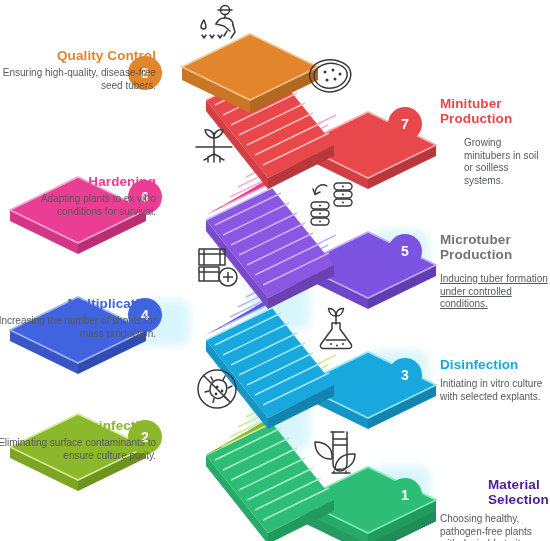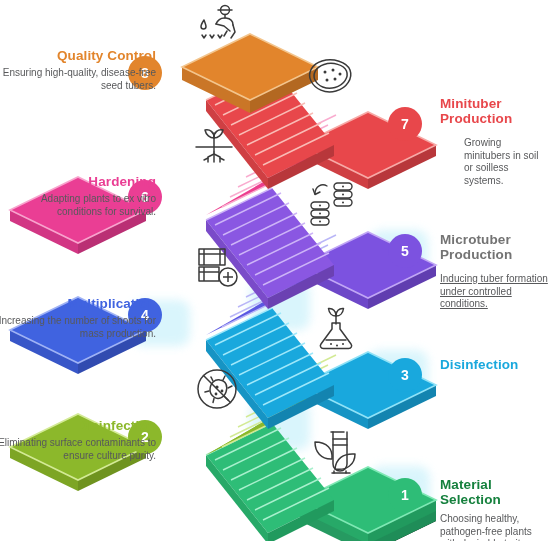--- a/index.html
+++ b/index.html
@@ -416,25 +416,26 @@
     <p class="tb-desc" style="margin-top:11px;text-decoration:underline;">Inducing tuber formation under controlled conditions.</p>
   </div>
 
   <div class="txtblock left" style="left:-4px;top:296px;">
     <p class="tb-title" style="color:#4063e0;">Multiplication</p>
     <p class="tb-desc">Increasing the number of shoots for mass production.</p>
   </div>
 
   <div class="txtblock right" style="left:440px;top:357px;width:108px;">
     <p class="tb-title" style="color:#19a8dd;">Disinfection</p>
+    <p class="tb-desc" style="margin-top:6px;">Initiating in vitro culture with selected explants.</p>
   </div>
 
   <div class="txtblock left" style="left:-4px;top:418px;">
     <p class="tb-title" style="color:#8cb82b;">Disinfection</p>
     <p class="tb-desc">Eliminating surface contaminants to ensure culture purity.</p>
   </div>
 
   <div class="txtblock right" style="left:440px;top:477px;width:108px;">
-    <p class="tb-title" style="color:#15803d;">Material Selection</p>
+    <p class="tb-title" style="color:#4c1d95;margin-left:48px;">Material Selection</p>
     <p class="tb-desc" style="margin-top:6px;">Choosing healthy, pathogen-free plants with desirable traits.</p>
   </div>
 
 </div>
 
 </body></html>

